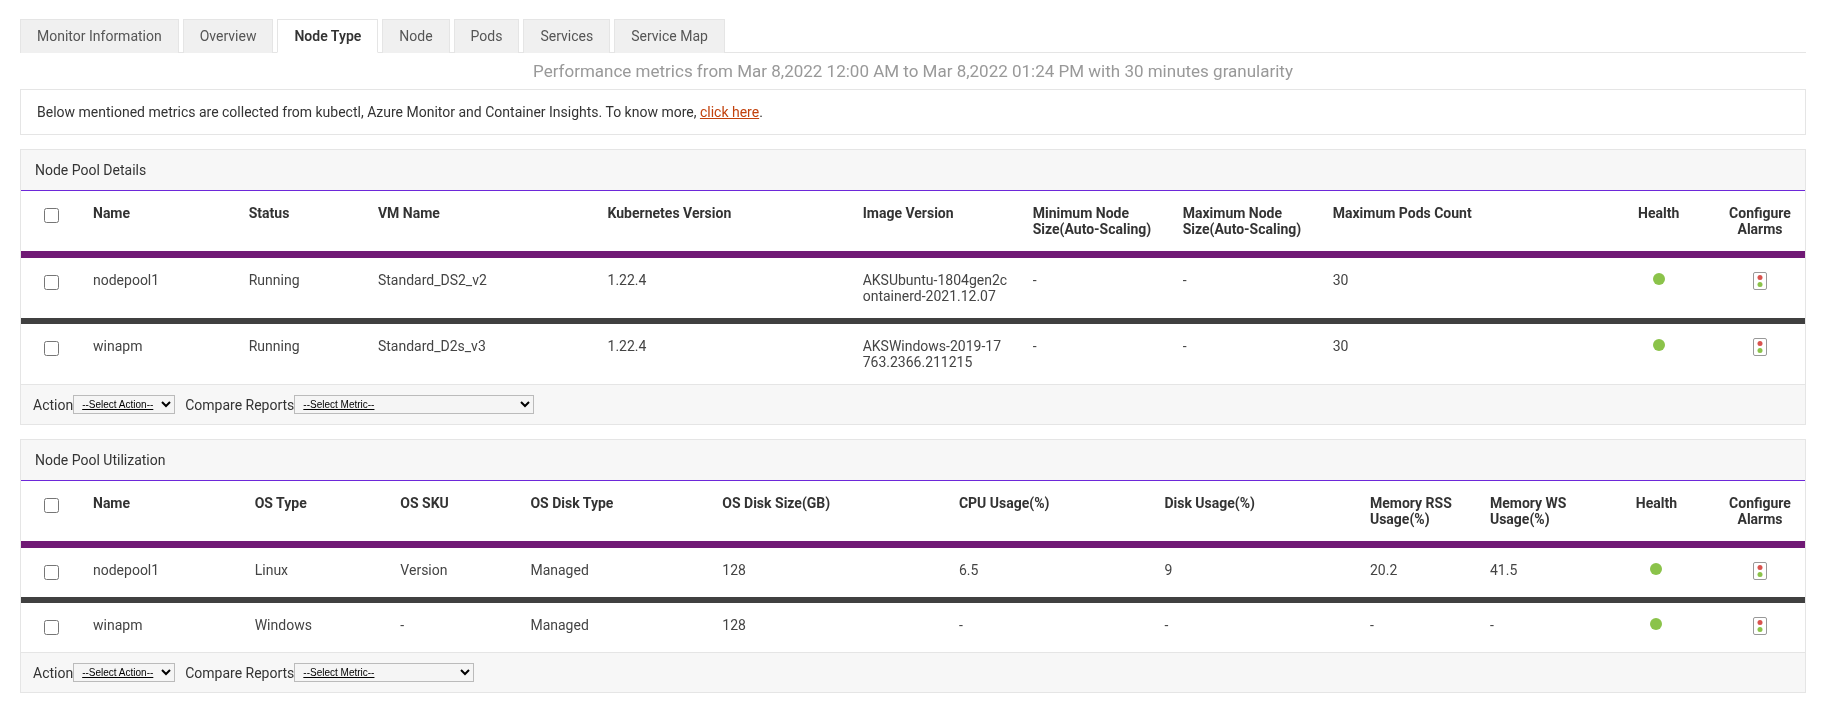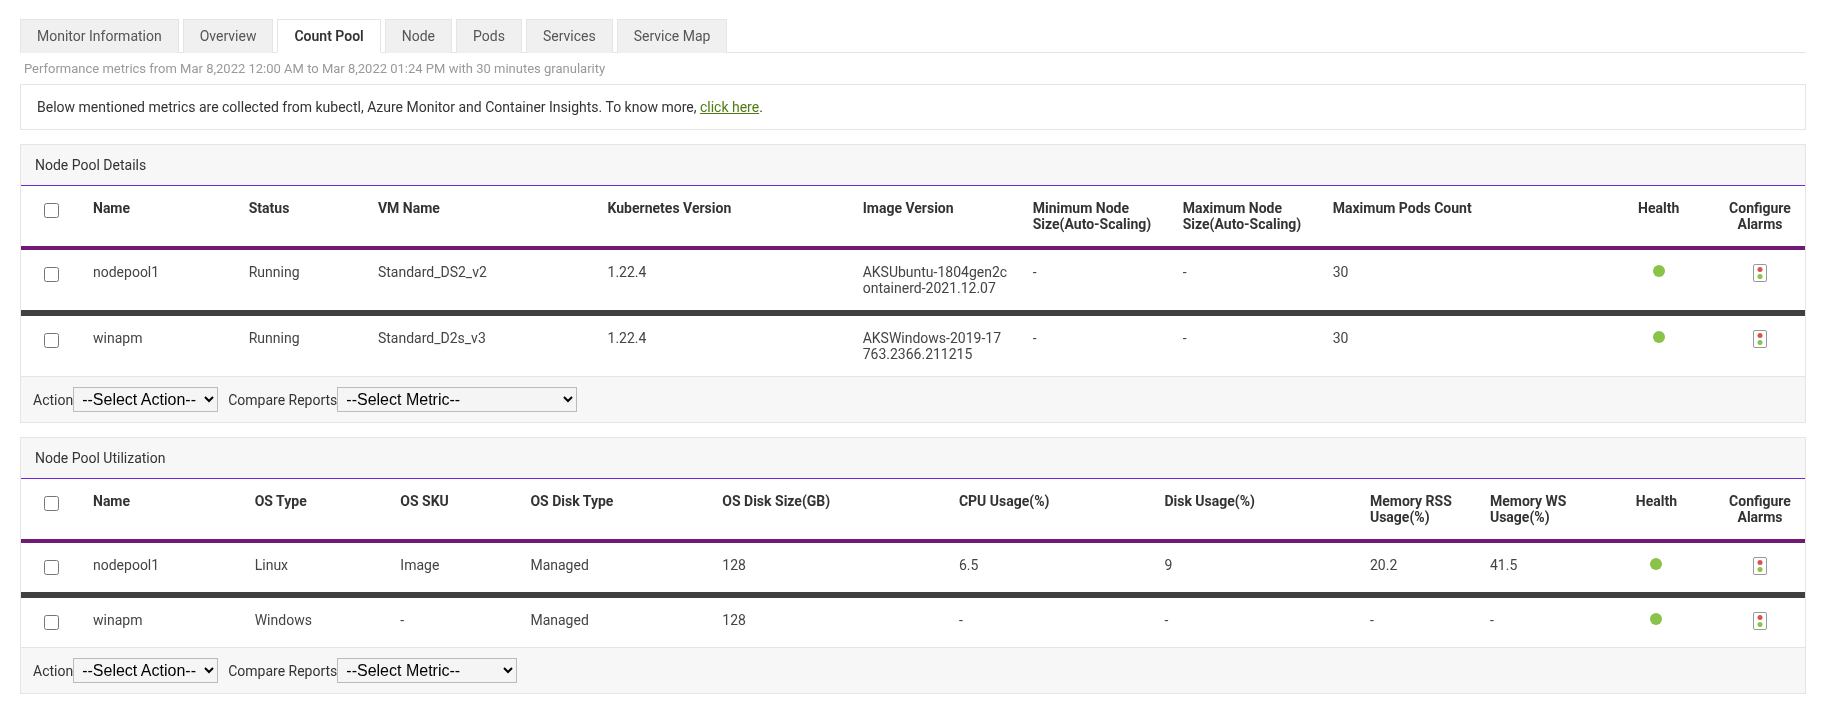--- a/index.html
+++ b/index.html
@@ -27,51 +27,51 @@
     position: relative;
     top: 1px;
   }
   .tab.active {
     background: #fff;
     color: #333;
     font-weight: 600;
     border-bottom: 1px solid #fff;
   }
   .metrics-line {
-    text-align: left;
+    text-align: center;
     color: #999;
-    font-size: 13px;
+    font-size: 17px;
     padding: 8px 4px;
   }
   .info-bar {
     border: 1px solid #e5e5e5;
     padding: 14px 16px;
     font-size: 14px;
     color: #333;
   }
-  .info-bar a { color: #4d7c0f; text-decoration: underline; }
+  .info-bar a { color: #c2410c; text-decoration: underline; }
   .panel {
     border: 1px solid #e5e5e5;
     margin-top: 14px;
   }
   .panel-header {
     background: #f7f7f7;
     padding: 12px 14px;
     font-weight: 400;
     border-bottom: 1px solid #6d28d9;
   }
   table {
     width: 100%;
     border-collapse: collapse;
   }
   thead th {
     text-align: left;
     font-weight: 700;
     padding: 14px 12px;
-    border-bottom: 4px solid #701a75;
+    border-bottom: 7px solid #701a75;
     vertical-align: top;
   }
   tbody td {
     padding: 14px 12px;
     border-bottom: 6px solid #404040;
     vertical-align: top;
     color: #444;
   }
   tbody tr:last-child td { border-bottom: none; }
   .col-check { width: 60px; text-align: center; }
@@ -101,38 +101,39 @@
   .alarm-icon::after  { bottom: 2px; background: #8bc34a; }
   .panel-footer {
     background: #f7f7f7;
     padding: 10px 12px;
     border-top: 1px solid #e5e5e5;
     display: flex;
     align-items: center;
   }
   .panel-footer label { color: #333; }
   select {
-    font-size: 16px;
+    font-size: 10px;
     padding: 2px 4px;
     border: 1px solid #bbb;
     background: #f5f5f5;
+    text-decoration: underline;
   }
   .sel-wide { min-width: 240px; }
   .center { text-align: center; }
   input[type="checkbox"] { width: 15px; height: 15px; }
 </style>
 </head>
 <body>
 
 <div class="page">
 
   <div class="tabs" id="tabs-bar">
       <div class="tab">Monitor Information</div>
       <div class="tab">Overview</div>
-      <div class="tab active">Count Pool</div>
+      <div class="tab active">Node Type</div>
       <div class="tab">Node</div>
       <div class="tab">Pods</div>
       <div class="tab">Services</div>
       <div class="tab">Service Map</div>
     </div>
 
   <div class="metrics-line">Performance metrics from Mar 8,2022 12:00 AM to Mar 8,2022 01:24 PM with 30 minutes granularity</div>
 
   <div class="info-bar">
     <span>Below mentioned metrics are collected from kubectl, Azure Monitor and Container Insights. To know more, </span><a href="#">click here</a><span>.</span>
@@ -210,21 +211,21 @@
           <th style="width:120px">Memory WS Usage(%)</th>
           <th class="center">Health</th>
           <th class="center" style="width:90px">Configure Alarms</th>
         </tr>
       </thead>
       <tbody id="util-body">
           <tr>
             <td class="center"><input type="checkbox" style=""></td>
             <td>nodepool1</td>
             <td>Linux</td>
-            <td>Image</td>
+            <td>Version</td>
             <td>Managed</td>
             <td>128</td>
             <td>6.5</td>
             <td>9</td>
             <td>20.2</td>
             <td>41.5</td>
             <td class="center"><span class="health-dot"></span></td>
             <td class="center"><span class="alarm-icon"></span></td>
           </tr>
           <tr>

